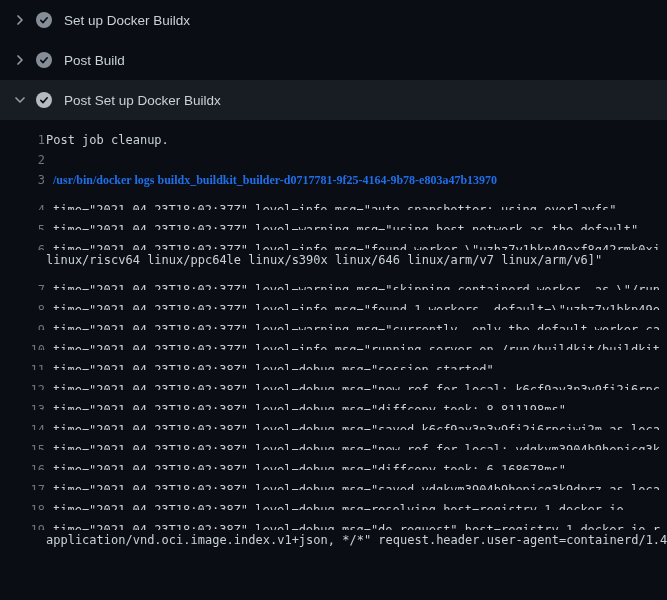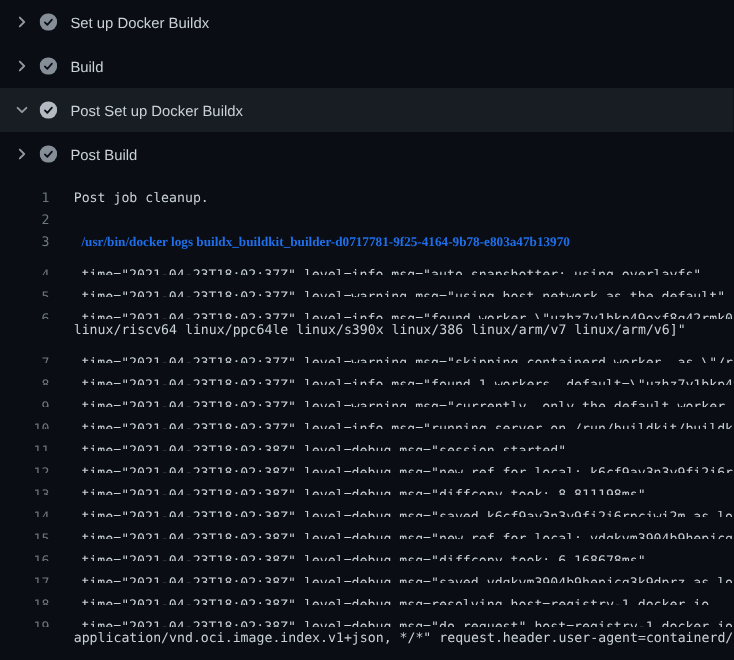--- a/index.html
+++ b/index.html
@@ -57,21 +57,21 @@
   }
   .ln {
     width: 45px;
     flex-shrink: 0;
     text-align: right;
     color: #6e7681;
     cursor: pointer;
     user-select: none;
   }
   .txt {
-    margin-left: 22px;
+    margin-left: 1px;
     color: #c9d1d9;
     white-space: pre;
   }
   .row.cmd .txt, .row.log .txt { padding-left: 7px; }
   .row.cmd .txt { color: #1f6feb; font-weight: bold; font-family: Liberation Serif, serif; }
   .gmark {
     display: inline-block;
     font-size: 8px;
     width: 14px;
     color: #c9d1d9;
@@ -93,75 +93,61 @@
       </span>
       <span class="check">
         <svg width="16" height="16" viewBox="0 0 16 16">
             <circle cx="8" cy="8" r="8" fill="currentColor"></circle>
             <path d="M4.8 8.4l2.2 2.2 4.2-4.8" stroke="#0b0e14" stroke-width="1.6" fill="none" stroke-linecap="round" stroke-linejoin="round"></path>
           </svg>
       </span>
       <span class="step-label">Set up Docker Buildx</span>
     </div>
 
+
     <div class="step">
       <span class="chev">
         <svg width="16" height="16" viewBox="0 0 16 16">
             <path d="M6 4l4 4-4 4" stroke="currentColor" stroke-width="1.7" fill="none" stroke-linecap="round" stroke-linejoin="round"></path>
           </svg>
       </span>
       <span class="check">
         <svg width="16" height="16" viewBox="0 0 16 16">
             <circle cx="8" cy="8" r="8" fill="currentColor"></circle>
             <path d="M4.8 8.4l2.2 2.2 4.2-4.8" stroke="#0b0e14" stroke-width="1.6" fill="none" stroke-linecap="round" stroke-linejoin="round"></path>
           </svg>
       </span>
-      <span class="step-label">Build</span>
+      <span class="step-label">Post Build</span>
     </div>
 
     <div class="step expanded">
       <span class="chev">
         <svg width="16" height="16" viewBox="0 0 16 16">
             <path d="M4 6l4 4 4-4" stroke="currentColor" stroke-width="1.7" fill="none" stroke-linecap="round" stroke-linejoin="round"></path>
           </svg>
       </span>
       <span class="check">
         <svg width="16" height="16" viewBox="0 0 16 16">
             <circle cx="8" cy="8" r="8" fill="currentColor"></circle>
             <path d="M4.8 8.4l2.2 2.2 4.2-4.8" stroke="#0b0e14" stroke-width="1.6" fill="none" stroke-linecap="round" stroke-linejoin="round"></path>
           </svg>
       </span>
       <span class="step-label">Post Set up Docker Buildx</span>
     </div>
 
-    <div class="step">
-      <span class="chev">
-        <svg width="16" height="16" viewBox="0 0 16 16">
-            <path d="M6 4l4 4-4 4" stroke="currentColor" stroke-width="1.7" fill="none" stroke-linecap="round" stroke-linejoin="round"></path>
-          </svg>
-      </span>
-      <span class="check">
-        <svg width="16" height="16" viewBox="0 0 16 16">
-            <circle cx="8" cy="8" r="8" fill="currentColor"></circle>
-            <path d="M4.8 8.4l2.2 2.2 4.2-4.8" stroke="#0b0e14" stroke-width="1.6" fill="none" stroke-linecap="round" stroke-linejoin="round"></path>
-          </svg>
-      </span>
-      <span class="step-label">Post Build</span>
-    </div>
-
   </div>
 
   <div class="log" id="log">
       <div class="row plain"><span class="ln">1</span><span class="txt">Post job cleanup.</span></div>
       <div class="row group"><span class="ln">2</span></div>
       <div class="row cmd"><span class="ln">3</span><span class="txt">/usr/bin/docker logs buildx_buildkit_builder-d0717781-9f25-4164-9b78-e803a47b13970</span></div>
       <div class="row log"><span class="ln">4</span><span class="txt">time="2021-04-23T18:02:37Z" level=info msg="auto snapshotter: using overlayfs"</span></div>
       <div class="row log"><span class="ln">5</span><span class="txt">time="2021-04-23T18:02:37Z" level=warning msg="using host network as the default"</span></div>
       <div class="row log"><span class="ln">6</span><span class="txt">time="2021-04-23T18:02:37Z" level=info msg="found worker \"uzhz7y1bkp49oxf8q42rmk0xj</span></div>
-      <div class="row wrap"><span class="ln"></span><span class="txt">linux/riscv64 linux/ppc64le linux/s390x linux/386 linux/arm/v7 linux/arm/v6]"</span></div>
+      <div class="row wrap"><span class="ln"></span><span class="txt">linux/riscv64 linux/ppc64le linux/s390x linux/646 linux/arm/v7 linux/arm/v6]"</span></div>
       <div class="row log"><span class="ln">7</span><span class="txt">time="2021-04-23T18:02:37Z" level=warning msg="skipping containerd worker, as \"/run</span></div>
       <div class="row log"><span class="ln">8</span><span class="txt">time="2021-04-23T18:02:37Z" level=info msg="found 1 workers, default=\"uzhz7y1bkp49o</span></div>
       <div class="row log"><span class="ln">9</span><span class="txt">time="2021-04-23T18:02:37Z" level=warning msg="currently, only the default worker ca</span></div>
       <div class="row log"><span class="ln">10</span><span class="txt">time="2021-04-23T18:02:37Z" level=info msg="running server on /run/buildkit/buildkit</span></div>
       <div class="row log"><span class="ln">11</span><span class="txt">time="2021-04-23T18:02:38Z" level=debug msg="session started"</span></div>
       <div class="row log"><span class="ln">12</span><span class="txt">time="2021-04-23T18:02:38Z" level=debug msg="new ref for local: k6cf9av3n3y9fi2i6rpc</span></div>
       <div class="row log"><span class="ln">13</span><span class="txt">time="2021-04-23T18:02:38Z" level=debug msg="diffcopy took: 8.811198ms"</span></div>
       <div class="row log"><span class="ln">14</span><span class="txt">time="2021-04-23T18:02:38Z" level=debug msg="saved k6cf9av3n3y9fi2i6rpciwi2m as loca</span></div>
       <div class="row log"><span class="ln">15</span><span class="txt">time="2021-04-23T18:02:38Z" level=debug msg="new ref for local: vdqkvm3904b9hepjcq3k</span></div>
       <div class="row log"><span class="ln">16</span><span class="txt">time="2021-04-23T18:02:38Z" level=debug msg="diffcopy took: 6.168678ms"</span></div>

